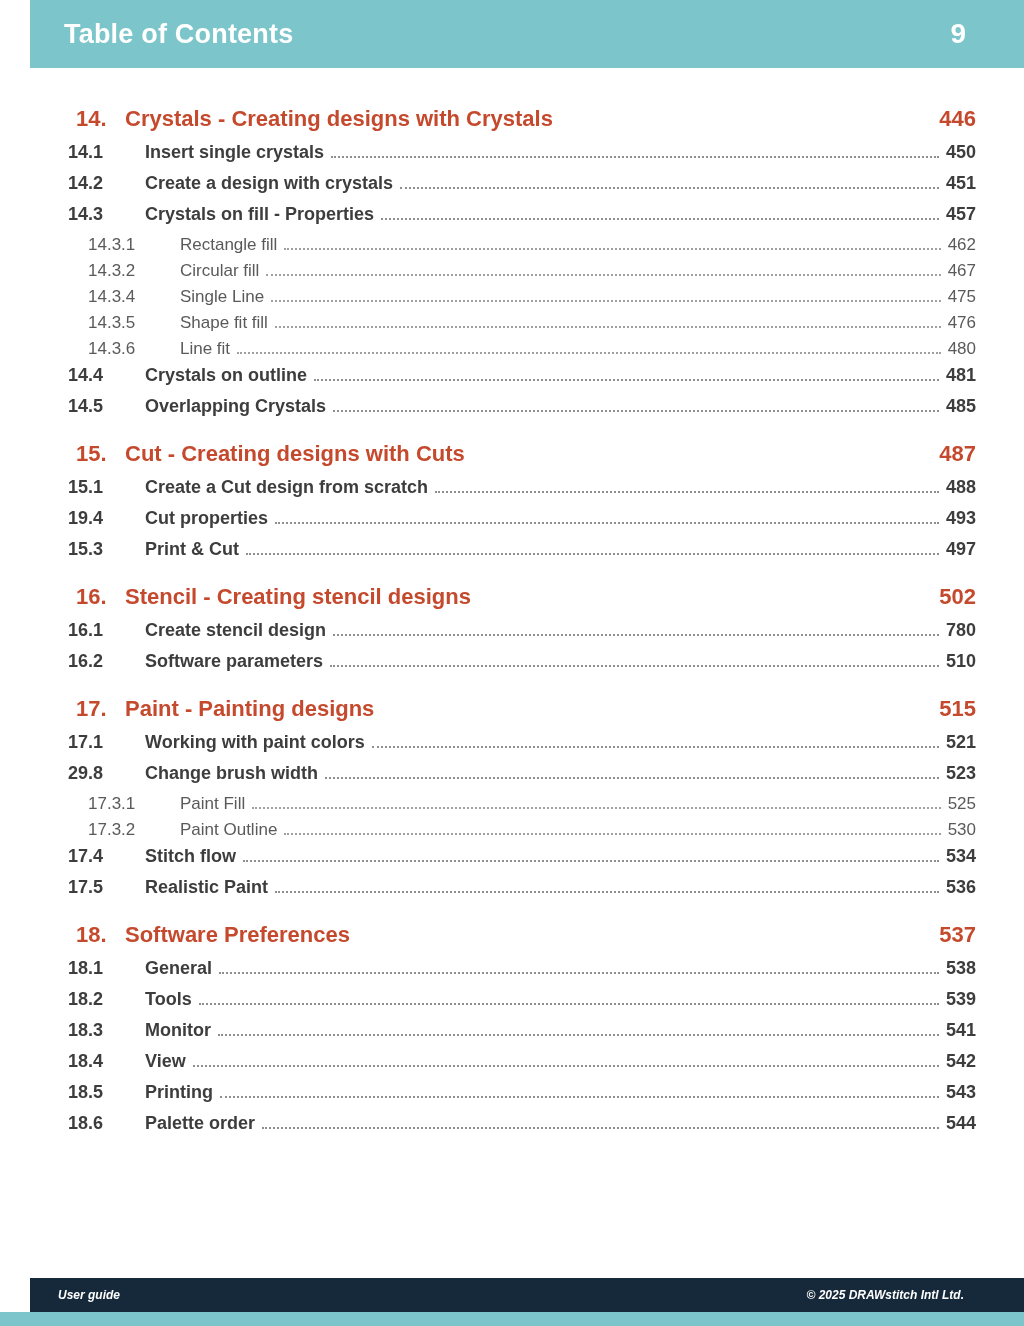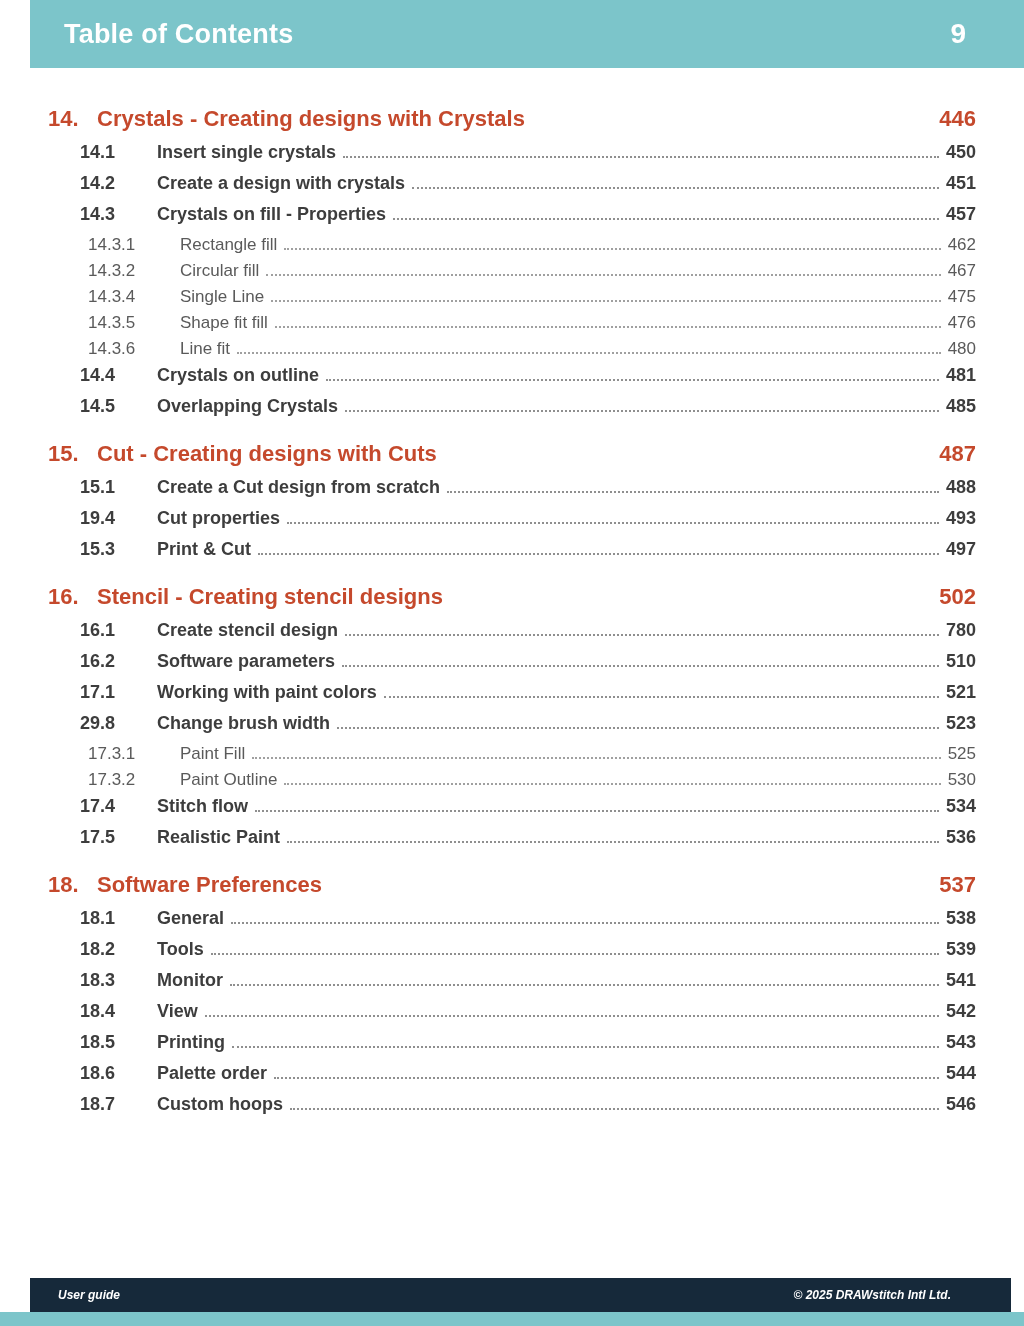--- a/index.html
+++ b/index.html
@@ -58,46 +58,46 @@
   .row .page{flex:none;margin-left:2px;}
 
   .row.l1{
     margin-top:14px;
     margin-bottom:2px;
     height:34px;
     color:var(--chapter-red);
     font-size:22px;
     font-weight:bold;
   }
-  .row.l1 .num{width:49px;}
+  .row.l1 .num{width:49px;margin-left:28px;}
   .row.l1 .leader{border-bottom:none;}
 
   .row.l2{
     height:31px;
     color:var(--l2-color);
     font-size:18px;
     font-weight:bold;
     padding-left:20px;
   }
-  .row.l2 .num{width:77px;margin-left:12px;}
+  .row.l2 .num{width:77px;}
 
   .row.l3{
     height:26px;
     color:var(--l3-color);
     font-size:17px;
     font-weight:normal;
     padding-left:40px;
   }
   .row.l3 .num{width:92px;}
   .row.l3 .leader{border-bottom:2px dotted #a0a0a0;}
 
   
   .page-footer{
     position:absolute;
-    left:30px;right:13px;bottom:14px;
+    left:30px;right:0;bottom:14px;
     height:34px;
     background:var(--footer-dark);
     display:flex;
     align-items:center;
     justify-content:space-between;
     padding:0 60px 0 28px;
   }
   .page-footer span{
     color:#ffffff;
     font-size:12px;
@@ -221,20 +221,26 @@
     <span class="title">Create stencil design</span>
     <span class="leader"></span>
     <span class="page">780</span>
   </div>
     <div class="row l2">
     <span class="num">16.2</span>
     <span class="title">Software parameters</span>
     <span class="leader"></span>
     <span class="page">510</span>
   </div>
+    <div class="row l1">
+    <span class="num">17.</span>
+    <span class="title">Paint - Painting designs</span>
+    <span class="leader"></span>
+    <span class="page">515</span>
+  </div>
     <div class="row l2">
     <span class="num">17.1</span>
     <span class="title">Working with paint colors</span>
     <span class="leader"></span>
     <span class="page">521</span>
   </div>
     <div class="row l2">
     <span class="num">29.8</span>
     <span class="title">Change brush width</span>
     <span class="leader"></span>
@@ -298,26 +304,20 @@
     <span class="num">18.5</span>
     <span class="title">Printing</span>
     <span class="leader"></span>
     <span class="page">543</span>
   </div>
     <div class="row l2">
     <span class="num">18.6</span>
     <span class="title">Palette order</span>
     <span class="leader"></span>
     <span class="page">544</span>
-  </div>
-    <div class="row l2">
-    <span class="num">18.7</span>
-    <span class="title">Custom hoops</span>
-    <span class="leader"></span>
-    <span class="page">546</span>
   </div>
   </div>
 
 <div class="page-footer">
   <span>User guide</span>
   <span>© 2025 DRAWstitch Intl Ltd.</span>
 </div>
 <div class="footer-strip"></div>
 
 </body></html>

